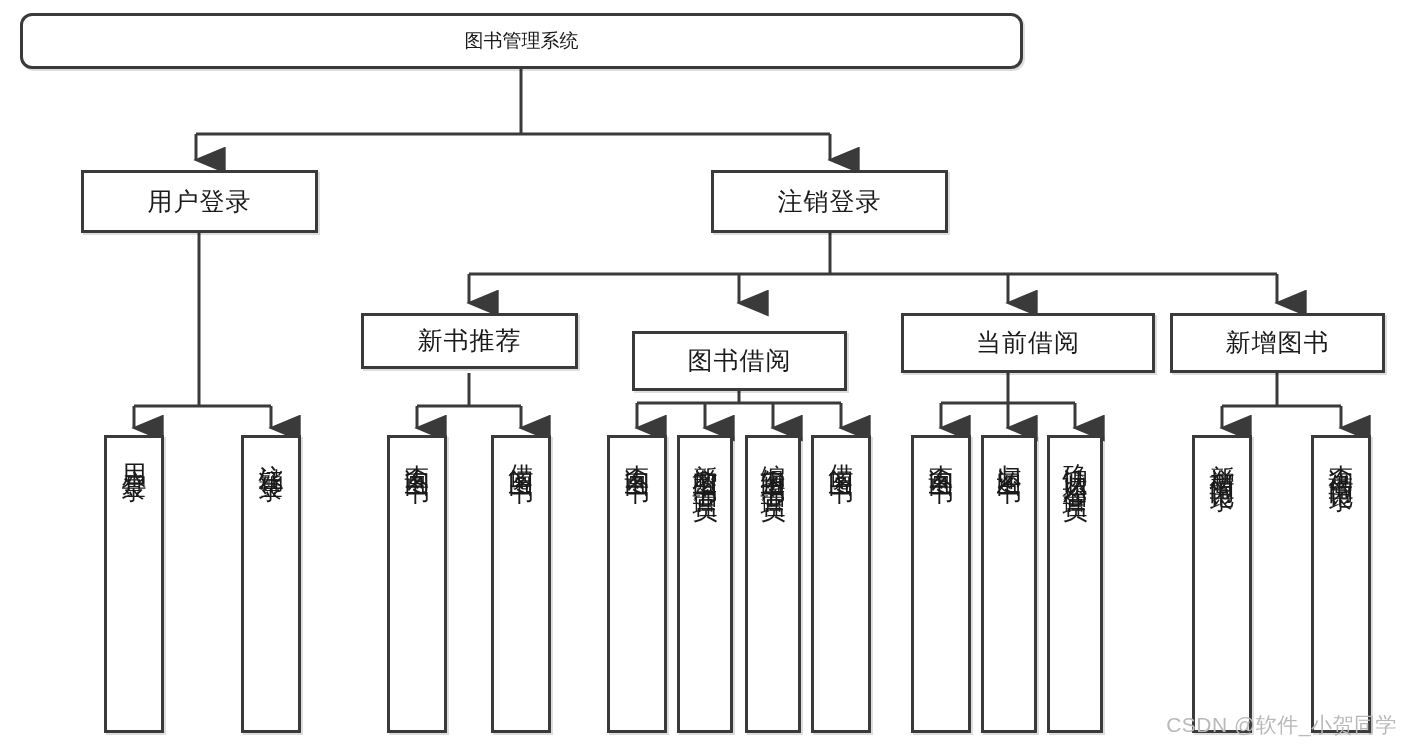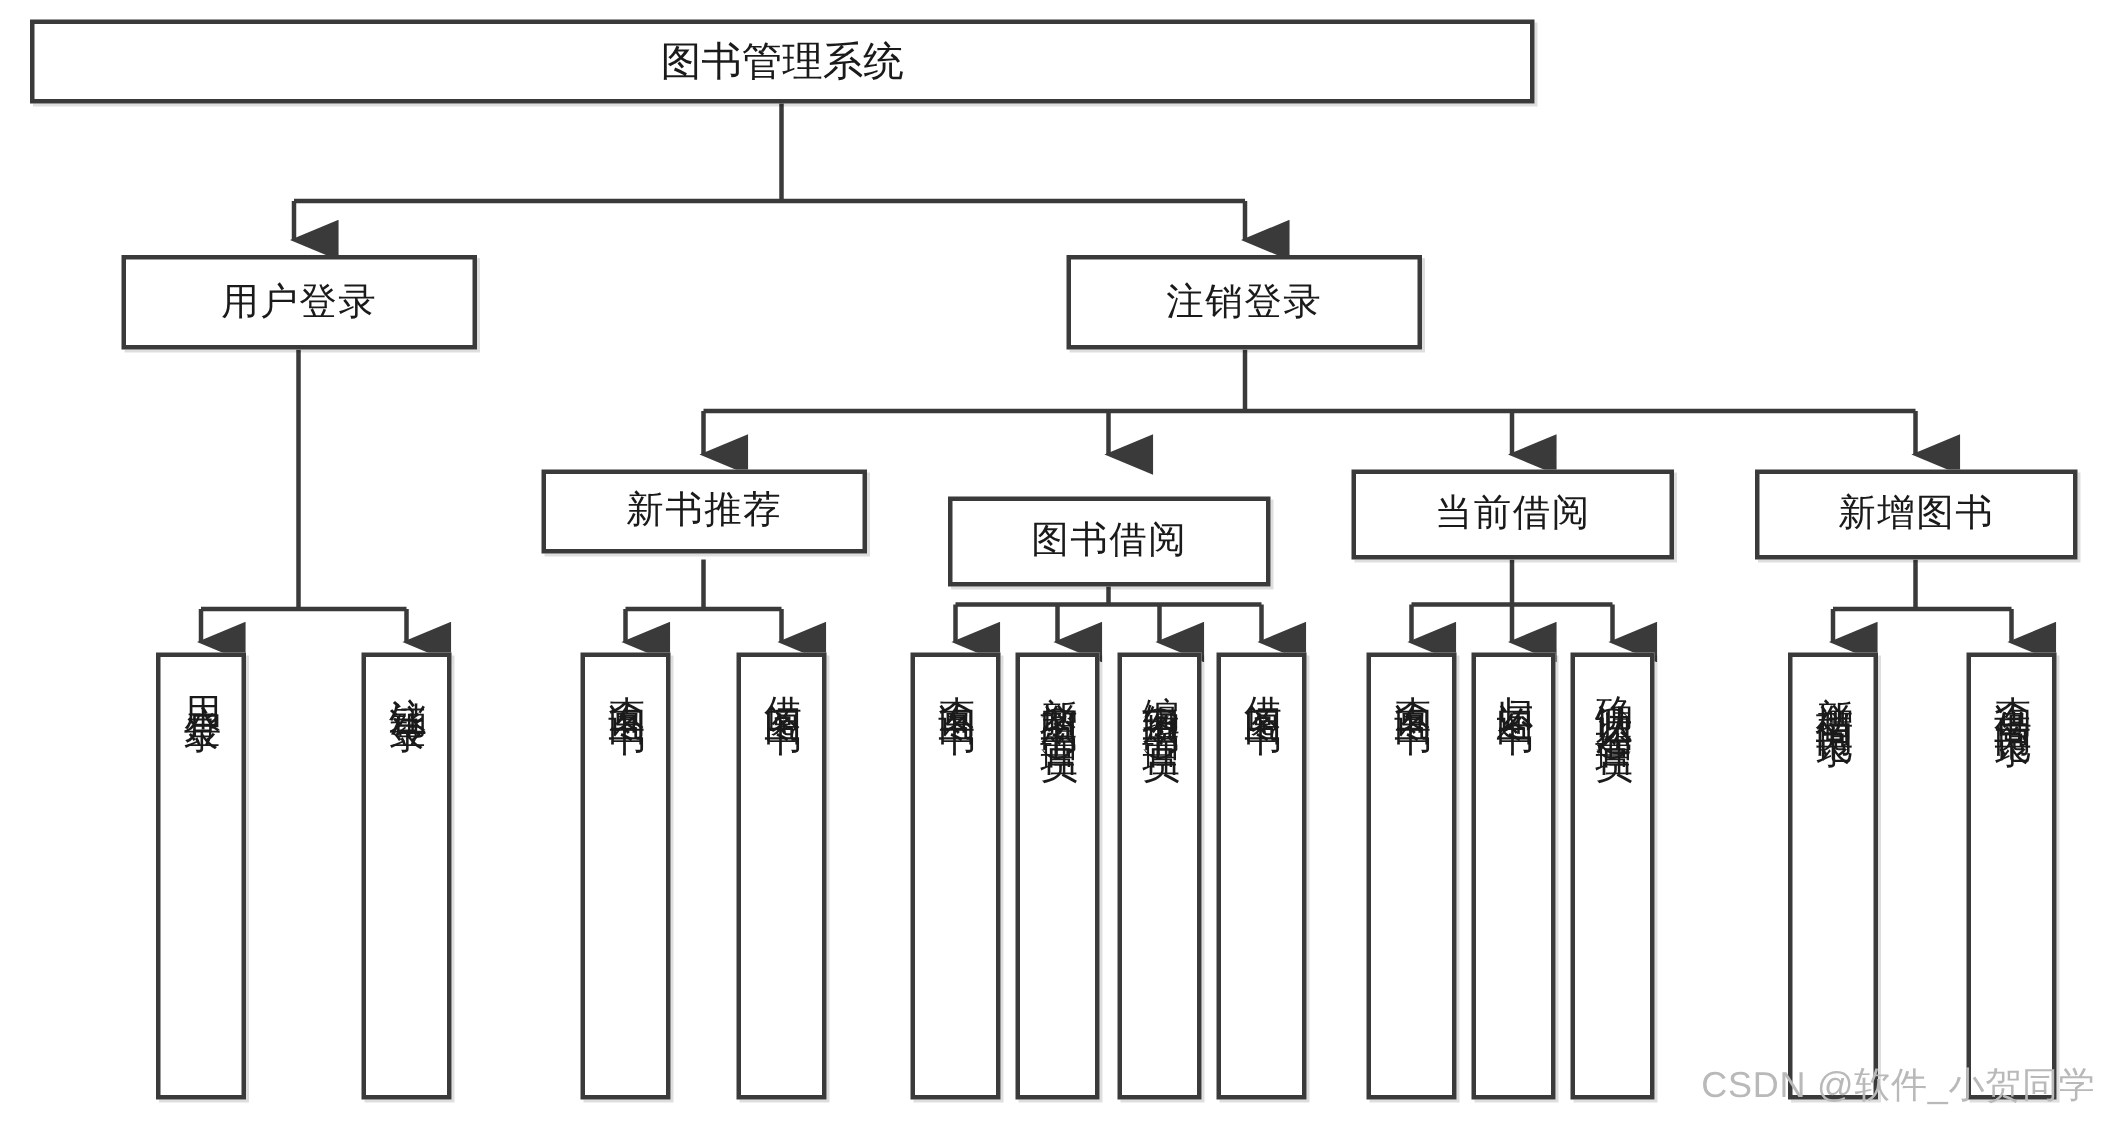--- a/index.html
+++ b/index.html
@@ -35,42 +35,43 @@
     justify-content: center;
     color: #1a1a1a;
     box-shadow: 2px 2px 0 rgba(0,0,0,0.13);
   }
   .node.h {
     font-size: 25px;
     letter-spacing: 1px;
     line-height: 1.1;
   }
   .node.root {
-    font-size: 27px;
+    font-size: 19px;
+    border-radius: 12px;
   }
   .node.leaf {
     font-size: 25px;
     align-items: flex-start;
     justify-content: center;
     padding-top: 6px;
     border-width: 3px;
   }
   .vtext {
     writing-mode: vertical-rl;
     text-orientation: upright;
     letter-spacing: 5px;
     line-height: 1.0;
     white-space: nowrap;
     display: block;
   }
   .watermark {
     position: absolute;
     right: 8px;
     bottom: 8px;
-    font-size: 24px;
+    font-size: 21px;
     color: #b9b9b9;
     letter-spacing: 0.5px;
     white-space: nowrap;
   }
 </style>
 </head>
 <body>
 
 <div id="canvas">
 
@@ -135,21 +136,21 @@
   <div class="node h" style="left:711px; top:170px; width:237px; height:63px;">
     <span>注销登录</span>
   </div>
 
   <div class="node h" style="left:361px; top:313px; width:217px; height:56px;">
     <span>新书推荐</span>
   </div>
   <div class="node h" style="left:632px; top:331px; width:215px; height:60px;">
     <span>图书借阅</span>
   </div>
-  <div class="node h" style="left:901px; top:313px; width:215px; height:60px;">
+  <div class="node h" style="left:901px; top:313px; width:254px; height:60px;">
     <span>当前借阅</span>
   </div>
   <div class="node h" style="left:1170px; top:313px; width:215px; height:60px;">
     <span>新增图书</span>
   </div>
 
   <div class="node leaf" style="left:104px; top:435px; width:60px; height:298px;">
     <span class="vtext">用户登录</span>
   </div>
   <div class="node leaf" style="left:241px; top:435px; width:60px; height:298px;">

